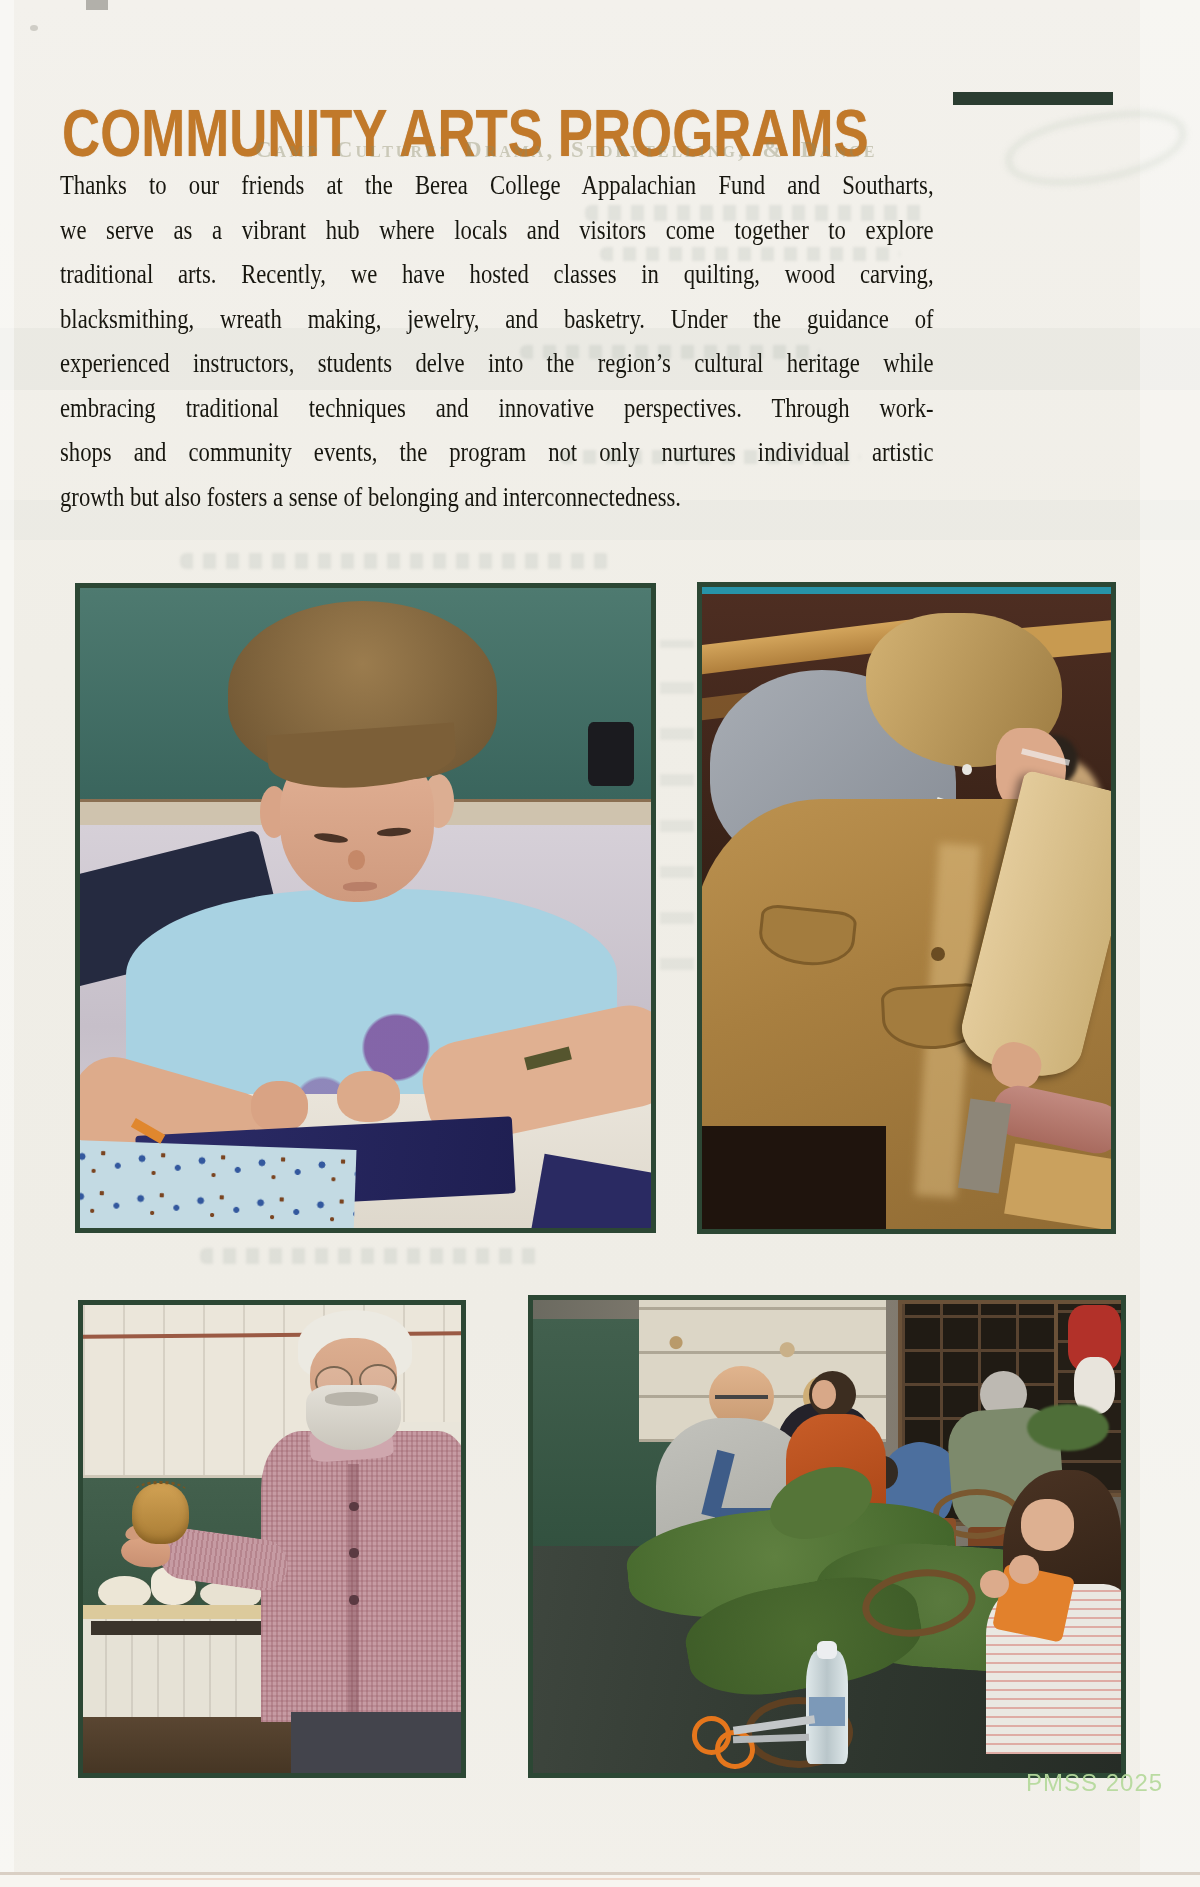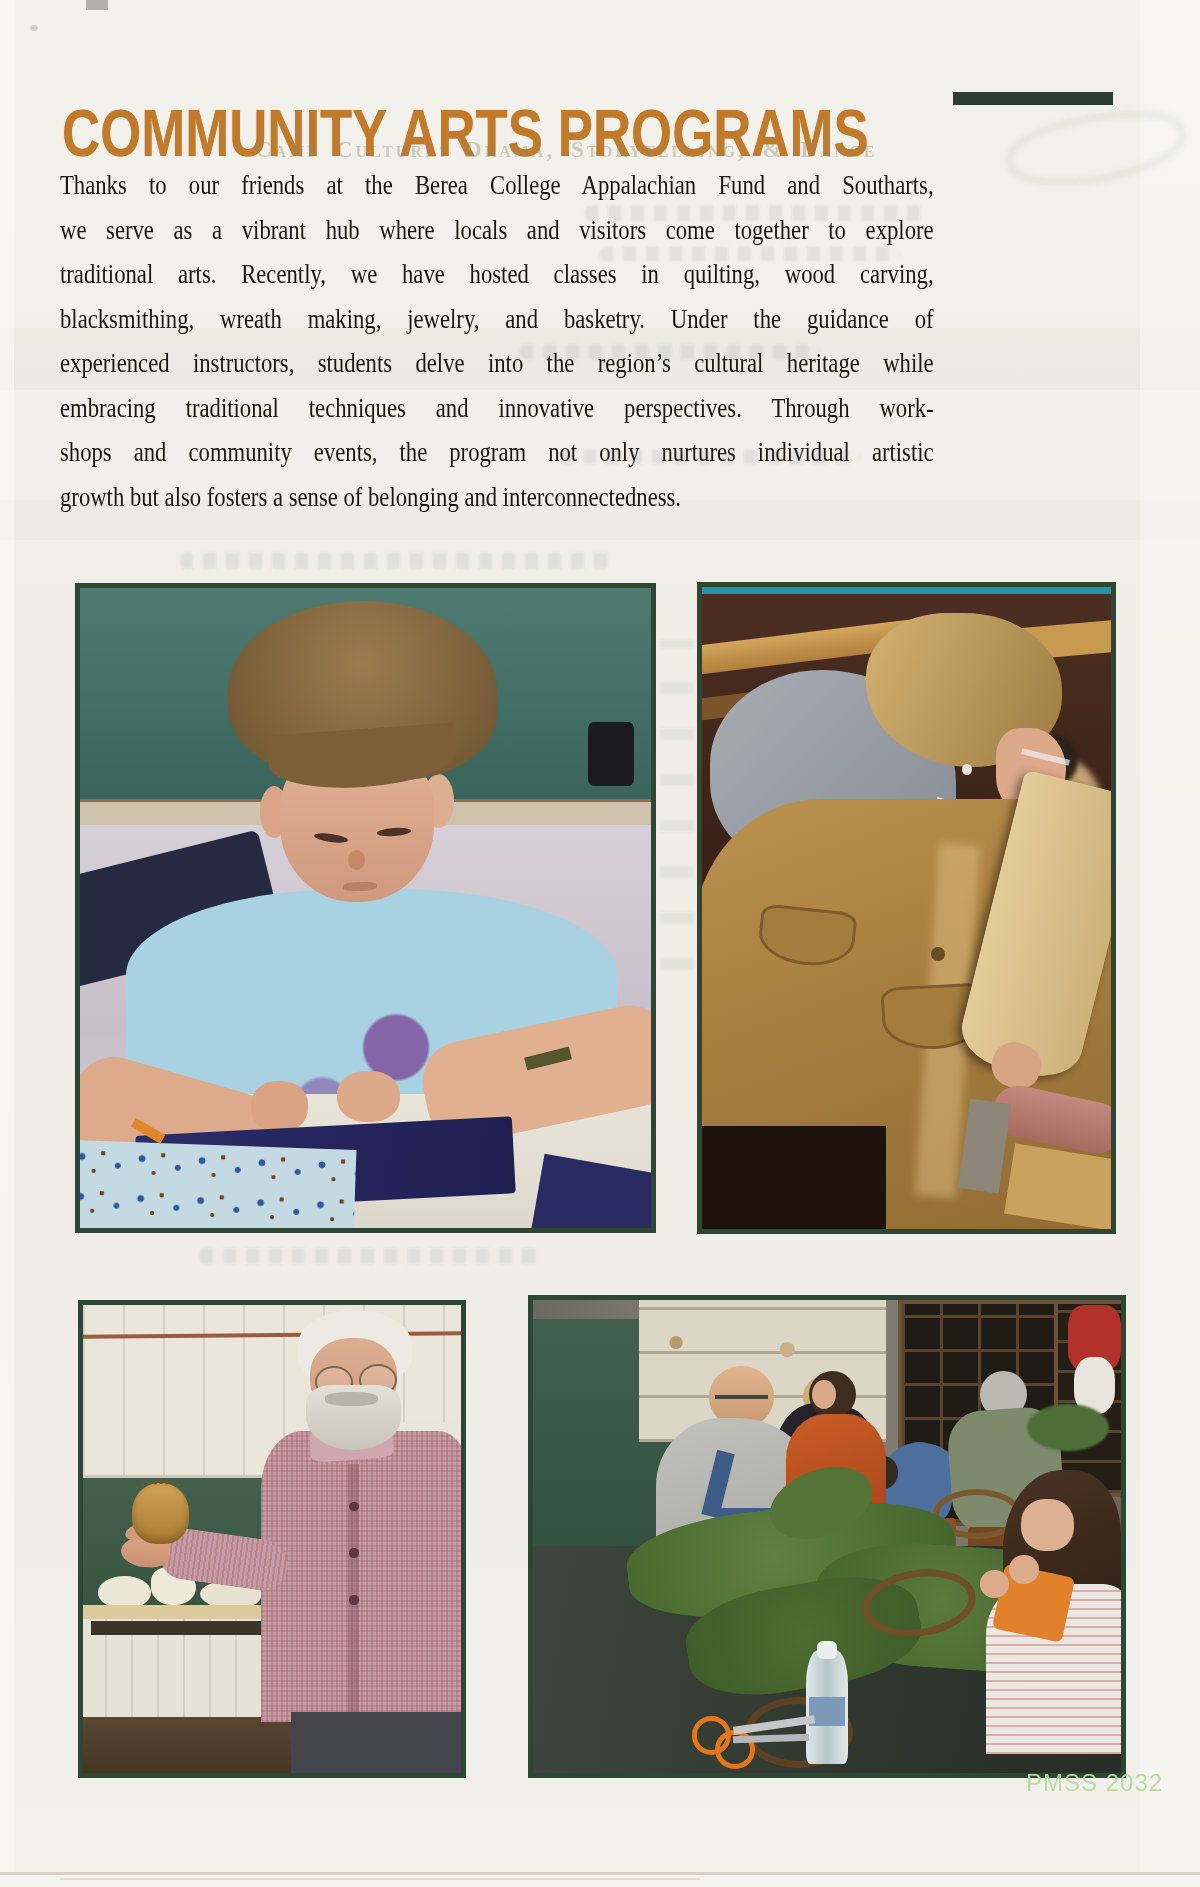--- a/index.html
+++ b/index.html
@@ -217,19 +217,19 @@
       <div style="left:46.5%;top:74%;width:7%;height:24%;background:linear-gradient(90deg,#dfe8ea,#b9c6ca 50%,#dfe8ea),repeating-linear-gradient(0deg,rgba(255,255,255,.5) 0 2px,transparent 2px 6px);border-radius:30% 30% 10% 10%;"></div>
       <div style="left:48.3%;top:72%;width:3.4%;height:4%;background:#eceef0;border-radius:30%;"></div>
       <div style="left:47%;top:84%;width:6%;height:6%;background:#7c99b8;"></div>
       <div style="left:27%;top:88%;width:5%;height:6%;border:5px solid #e5761c;border-radius:50%;"></div>
       <div style="left:31%;top:91%;width:5%;height:6%;border:5px solid #e5761c;border-radius:50%;"></div>
       <div style="left:34%;top:89%;width:14%;height:1.6%;background:#c3c7c9;transform:rotate(-8deg);"></div>
       <div style="left:34%;top:92%;width:13%;height:1.4%;background:#b4b8ba;transform:rotate(-2deg);"></div>
     </div>
   </figure>
 
-  <div class="watermark">PMSS 2032</div>
+  <div class="watermark">PMSS 2025</div>
 
   <div class="a" style="left:0;top:1872px;width:1200px;height:3px;background:#d9cfc4;"></div>
   <div class="a" style="left:0;top:1875px;width:1200px;height:12px;background:#f7f5f0;"></div>
   <div class="a" style="left:60px;top:1878px;width:640px;height:2px;background:#e7c4b2;opacity:.6;"></div>
 
 </div>
 
 </body></html>

